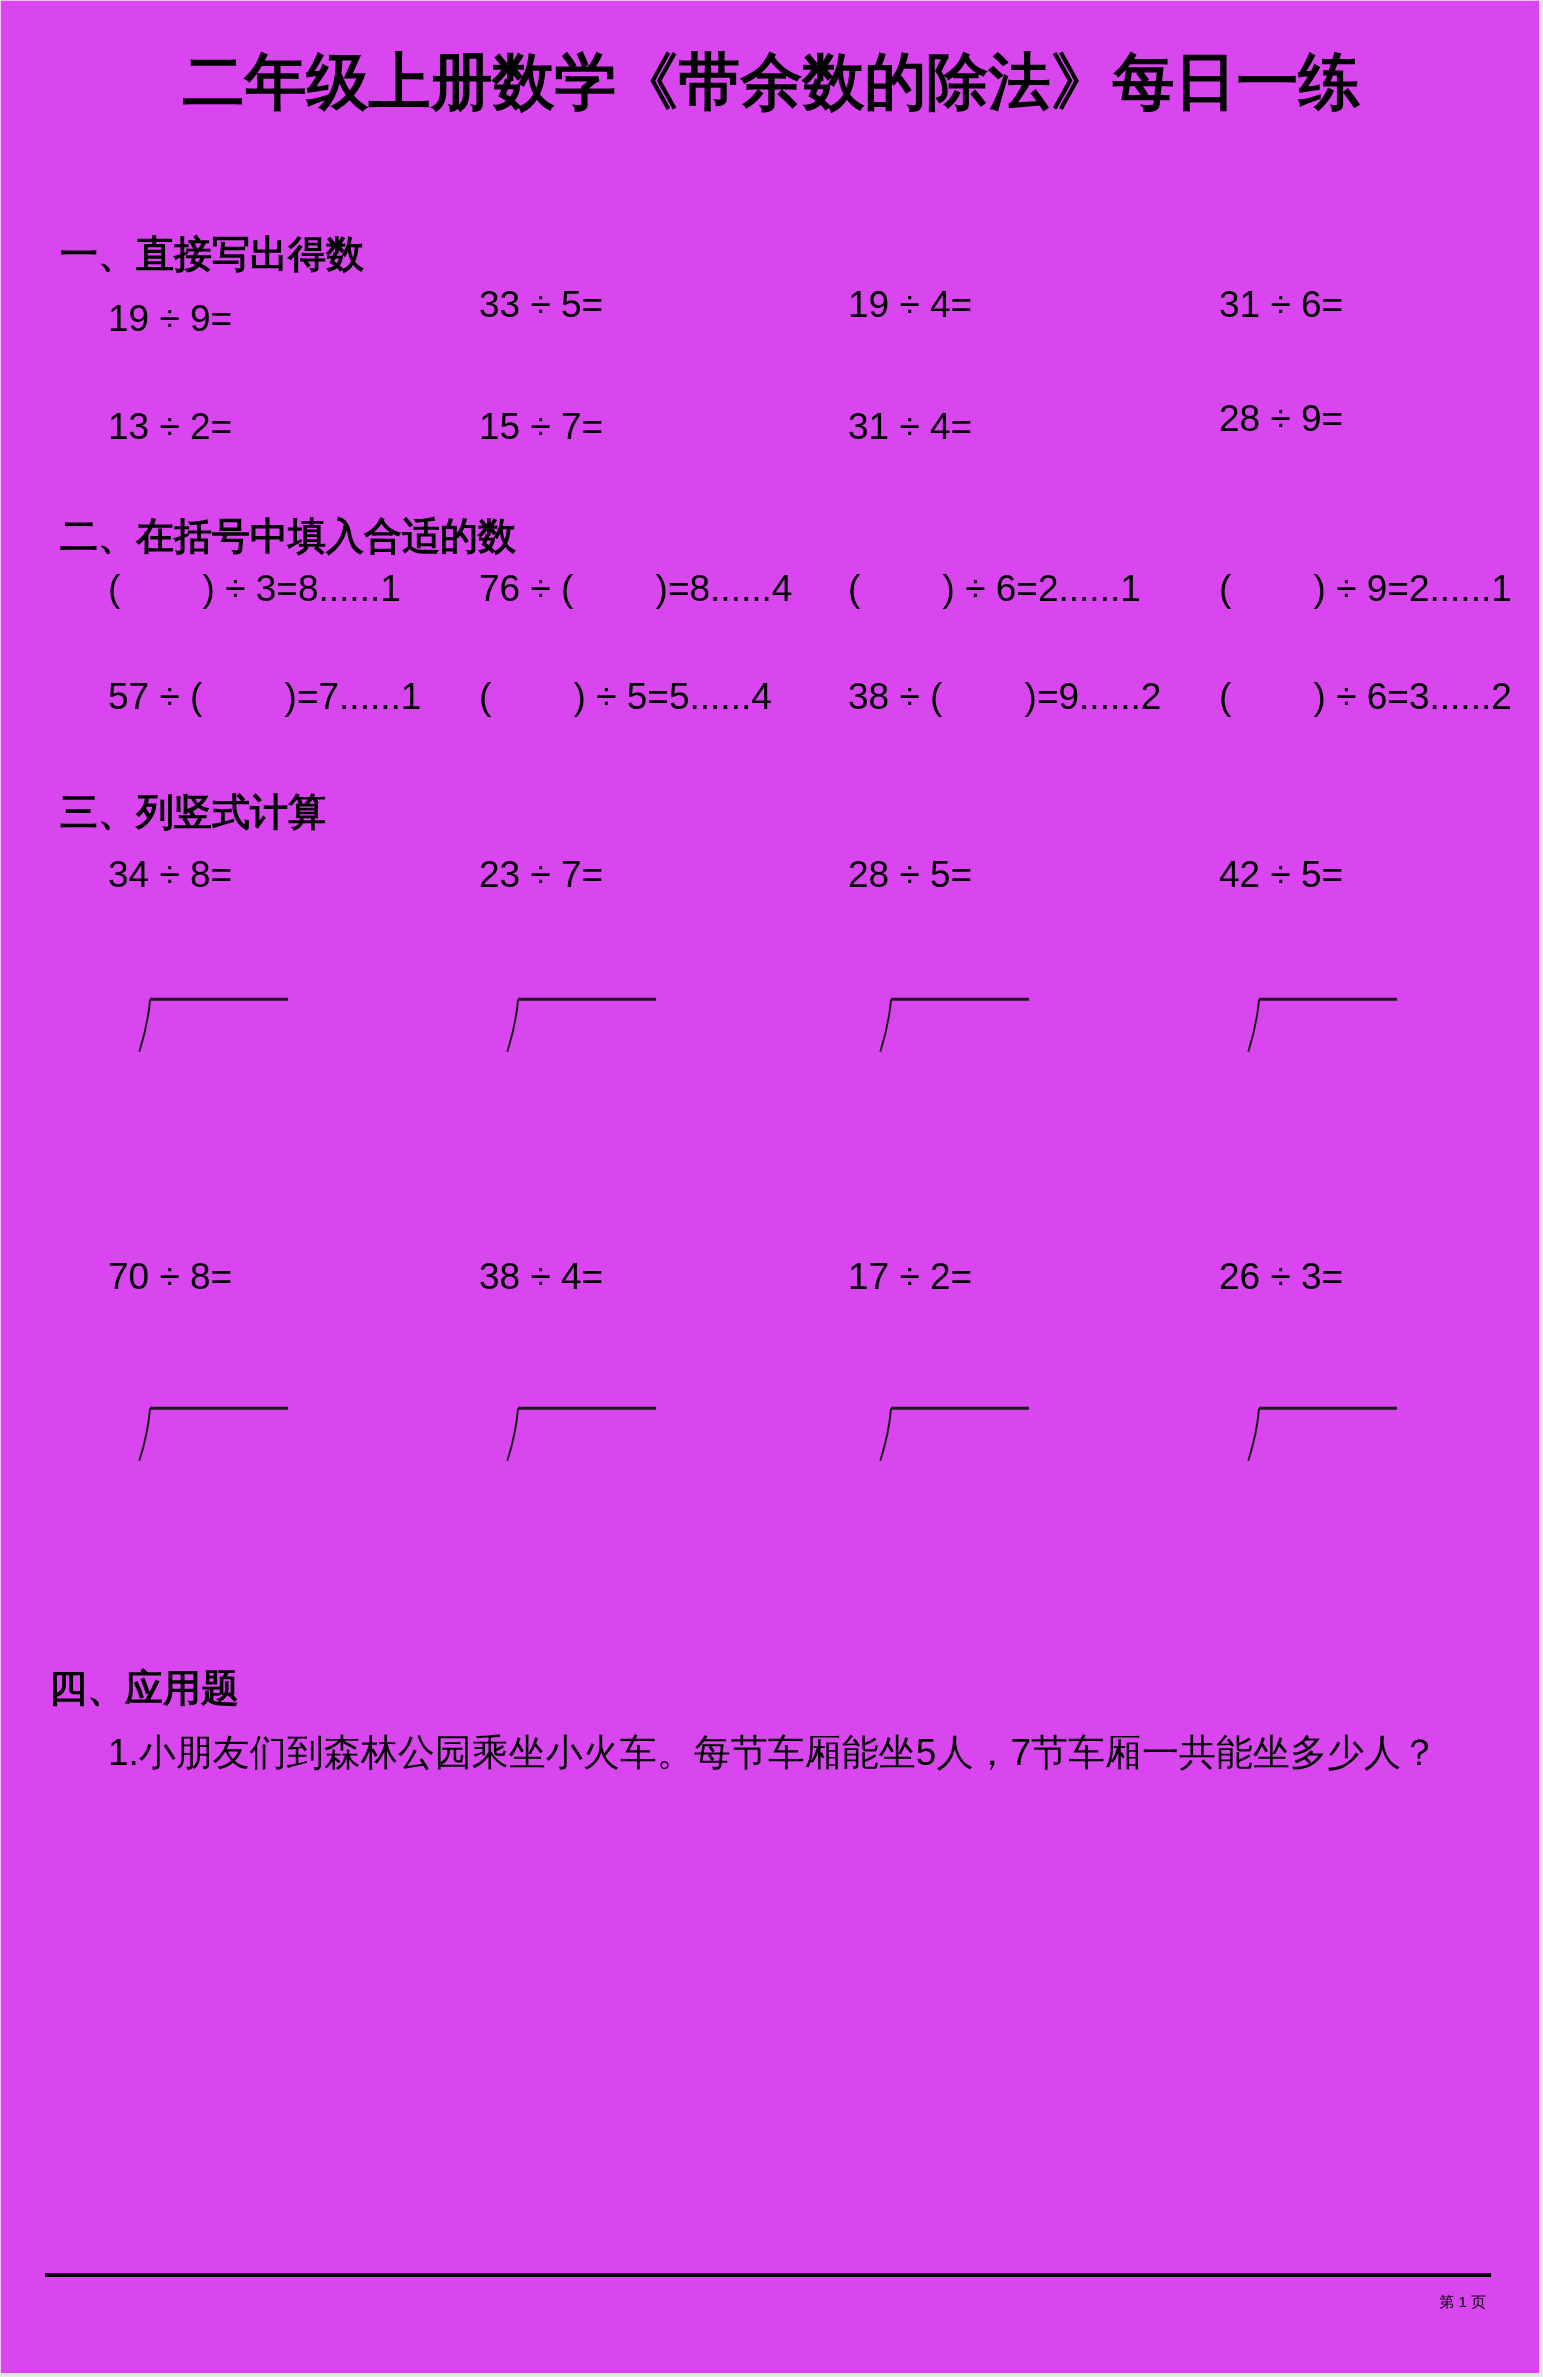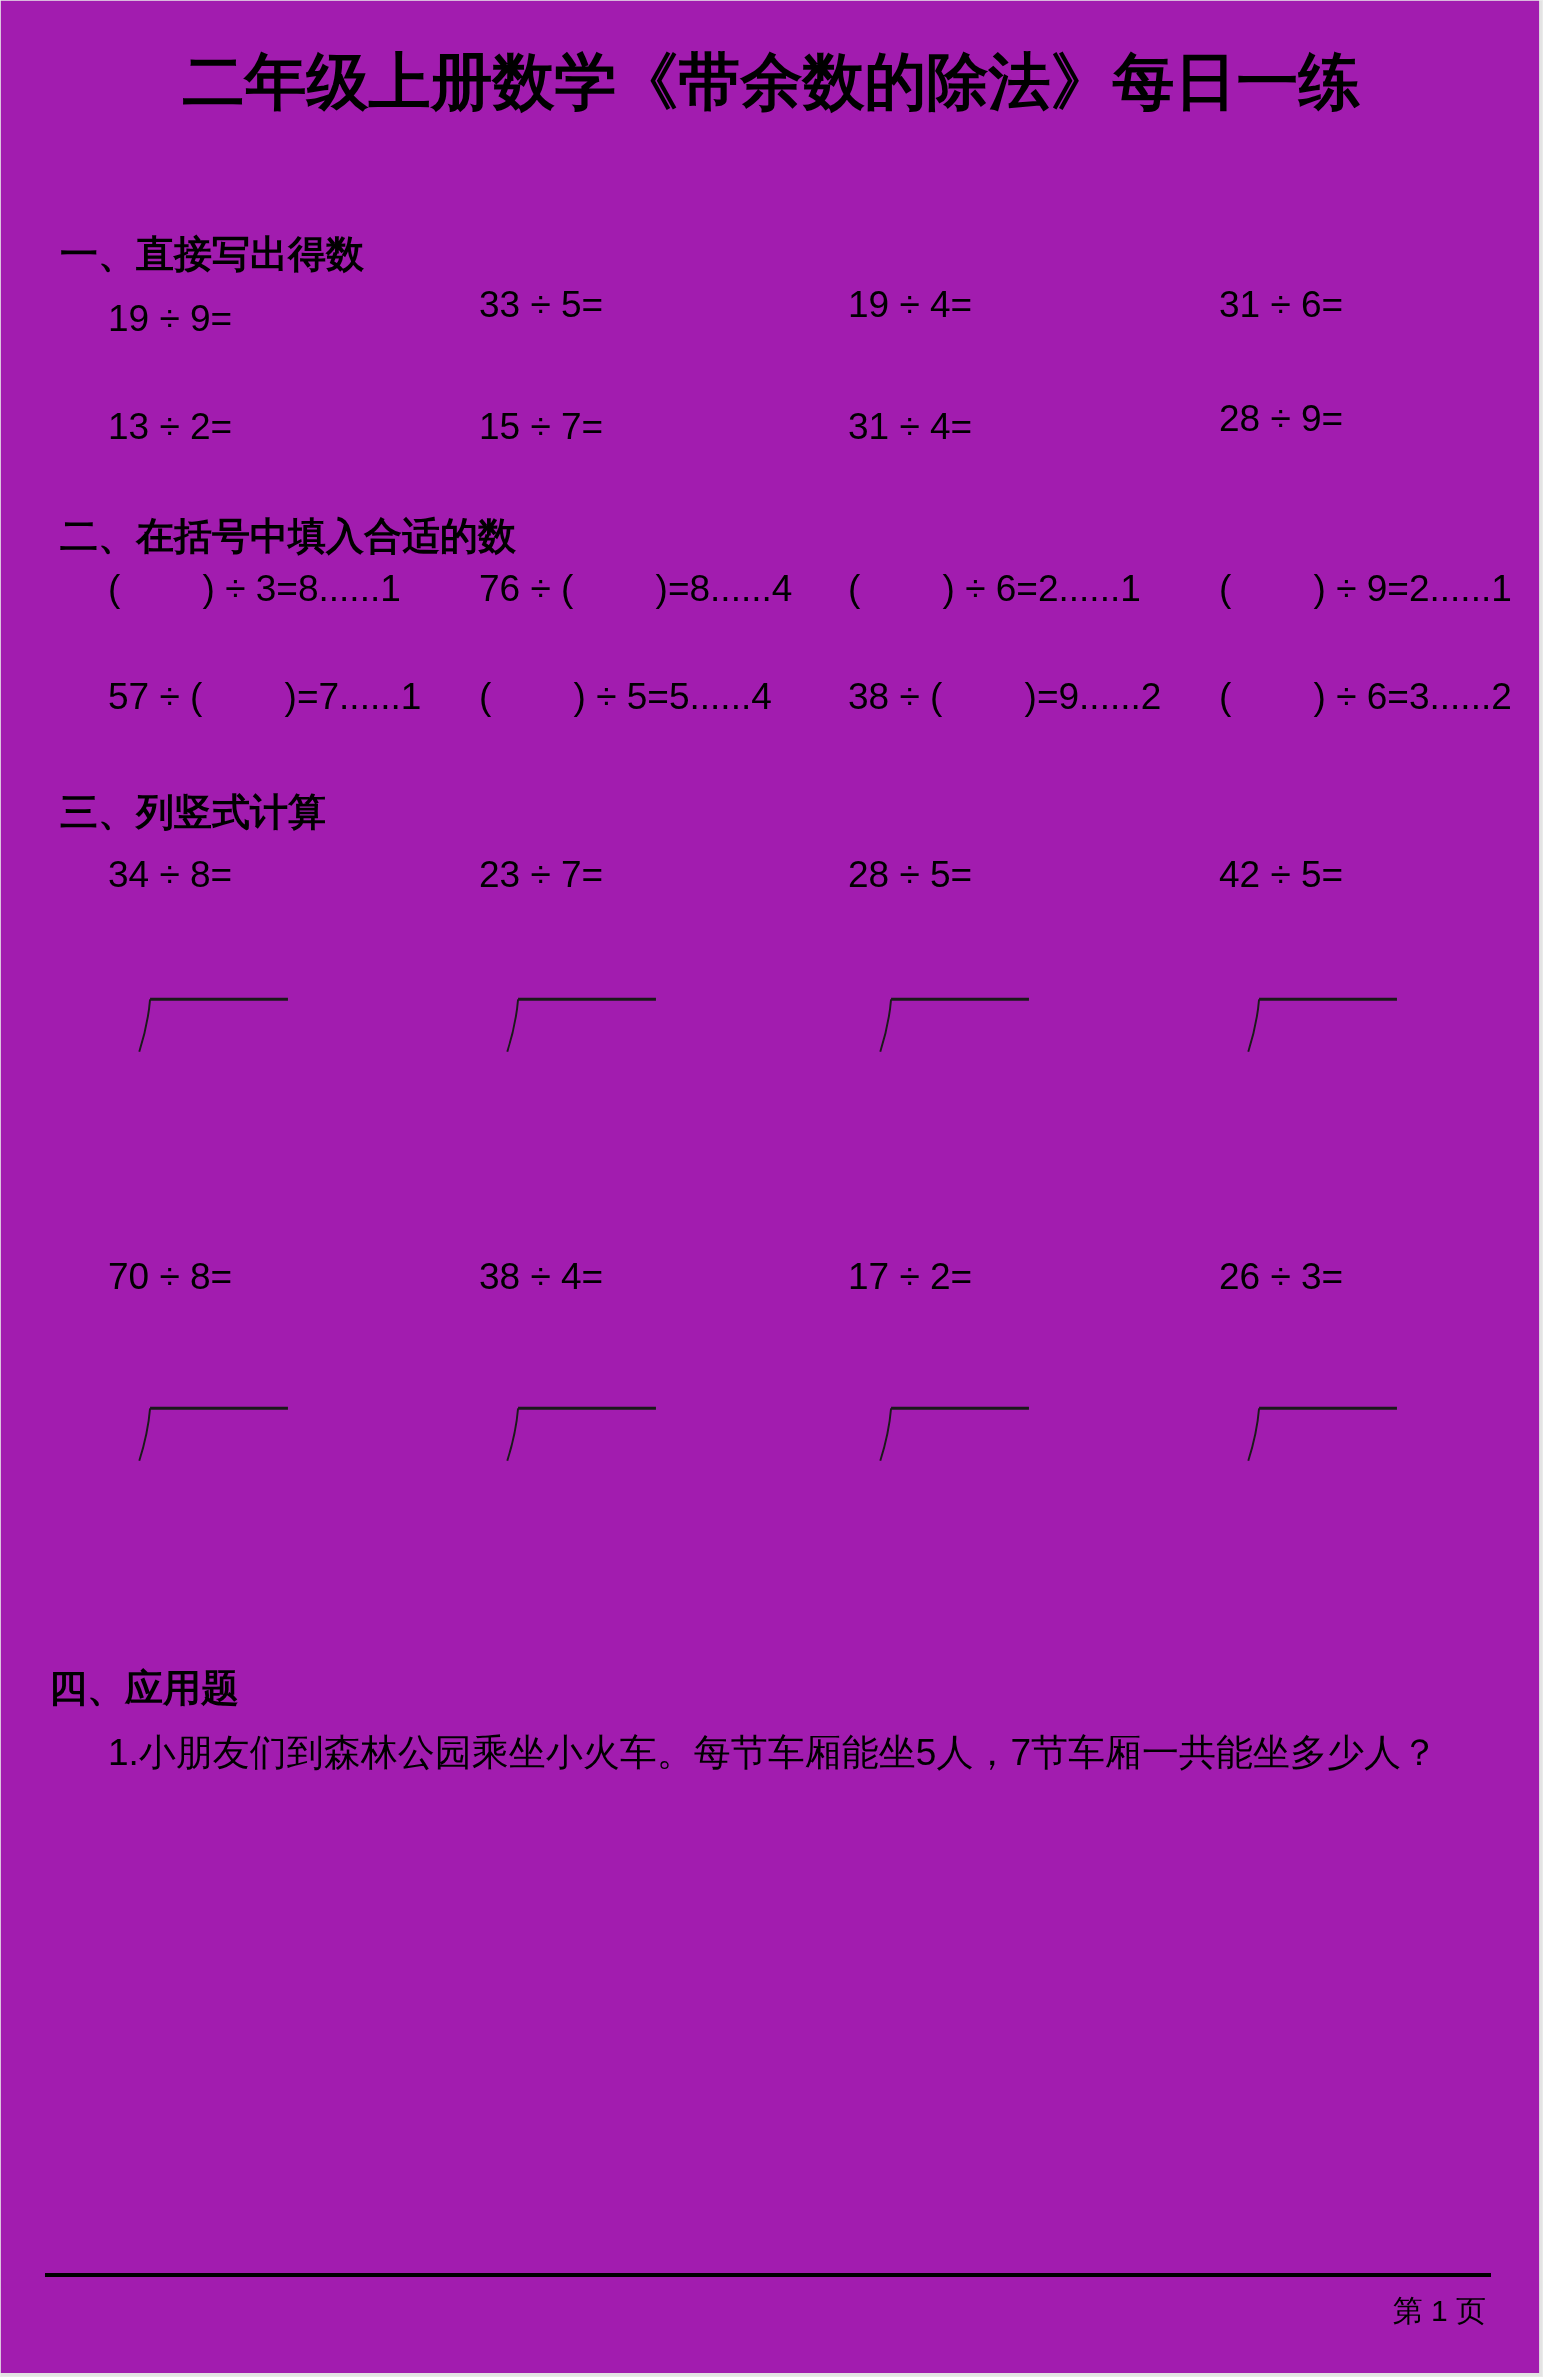--- a/index.html
+++ b/index.html
@@ -1,21 +1,21 @@
 <!DOCTYPE html>
 <html style="font-size:12.4px"><head>
 <meta charset="utf-8">
 <style>
   * { margin:0; padding:0; box-sizing:border-box; }
   html,body { background:#ffffff; }
   .page {
     position:relative;
     width:1543px;
     height:2377px;
-    background:#a21caf;
+    background:#d946ef;
     color:#000000;
     font-family:"Liberation Sans","DejaVu Sans",sans-serif;
     overflow:hidden;
     box-shadow: inset 0 0 0 0.8px #ececec, inset -3.9px -3.9px 0 #e3e3e3;
   }
   .title {
     position:absolute;
     top:48px; left:0; width:100%;
     text-align:center;
     font-size:62px;
@@ -67,21 +67,21 @@
   }
   .footer-rule {
     position:absolute;
     left:45px; top:2273px;
     width:1446px; height:3.9px;
     background:#000;
   }
   .page-number {
     position:absolute;
     top:2293px; right:57px;
-    font-size:30px;
+    font-size:15px;
     line-height:1.2;
     white-space:pre;
   }
 </style>
 </head>
 <body>
 
 <div class="page">
 
   <h1 class="title">二年级上册数学《带余数的除法》每日一练</h1>

